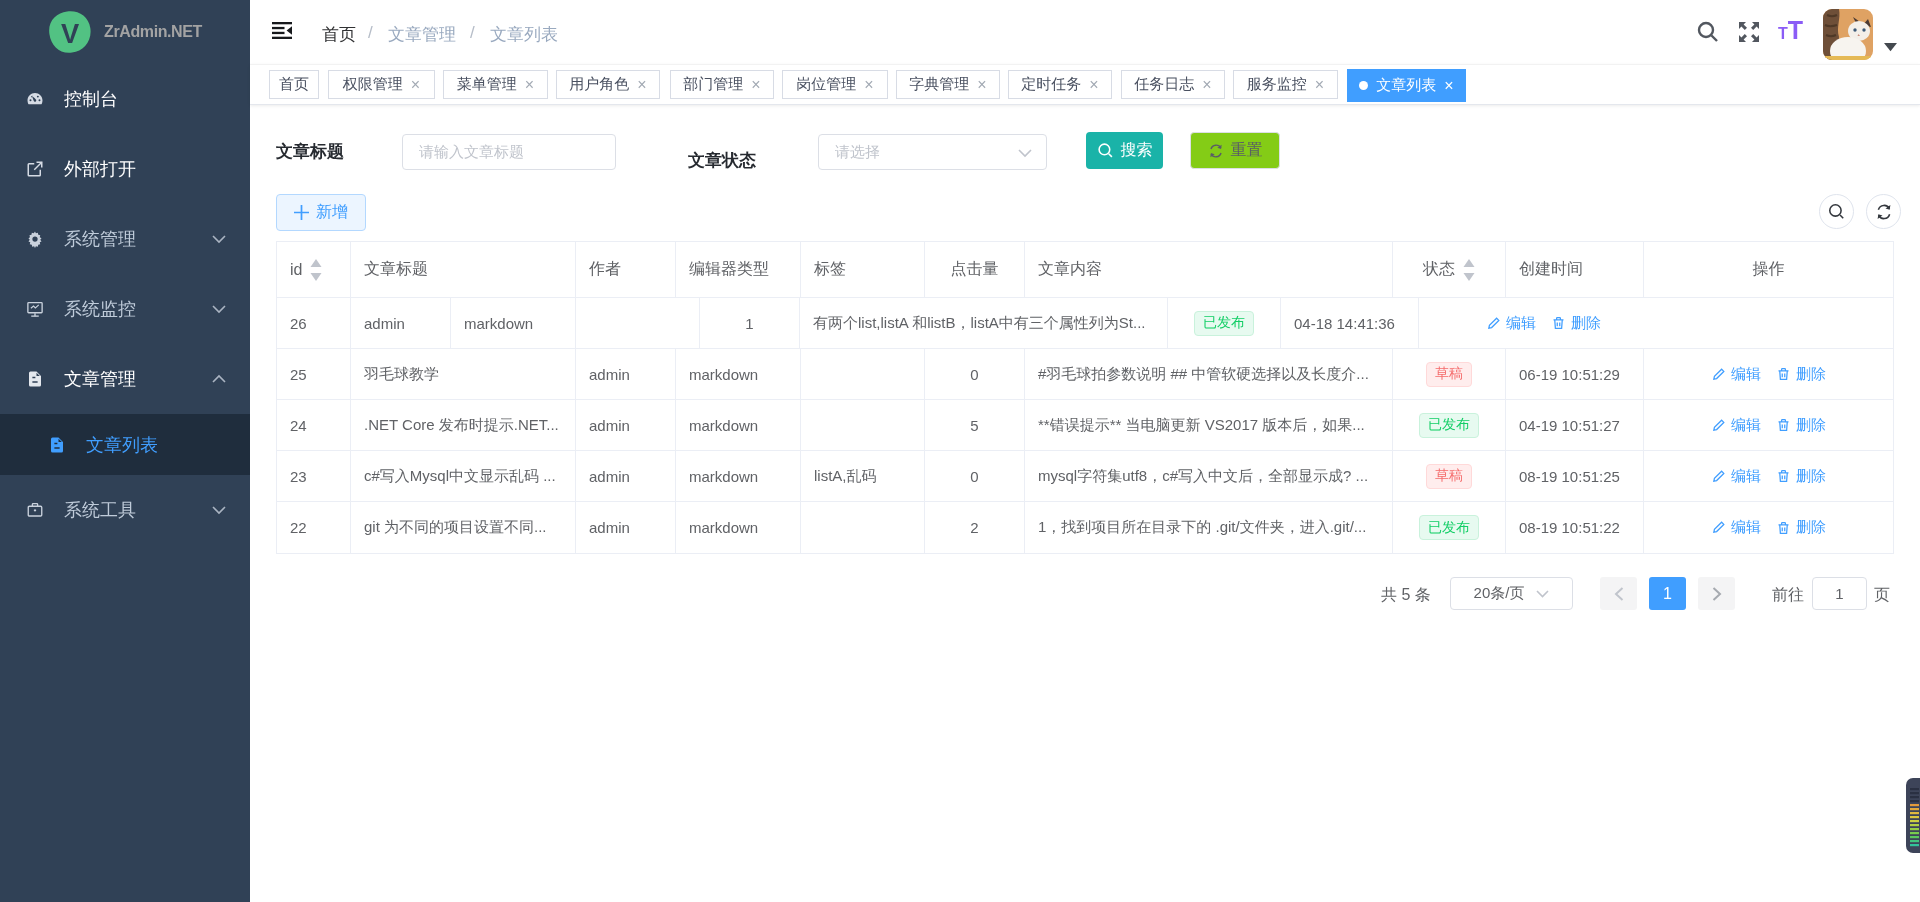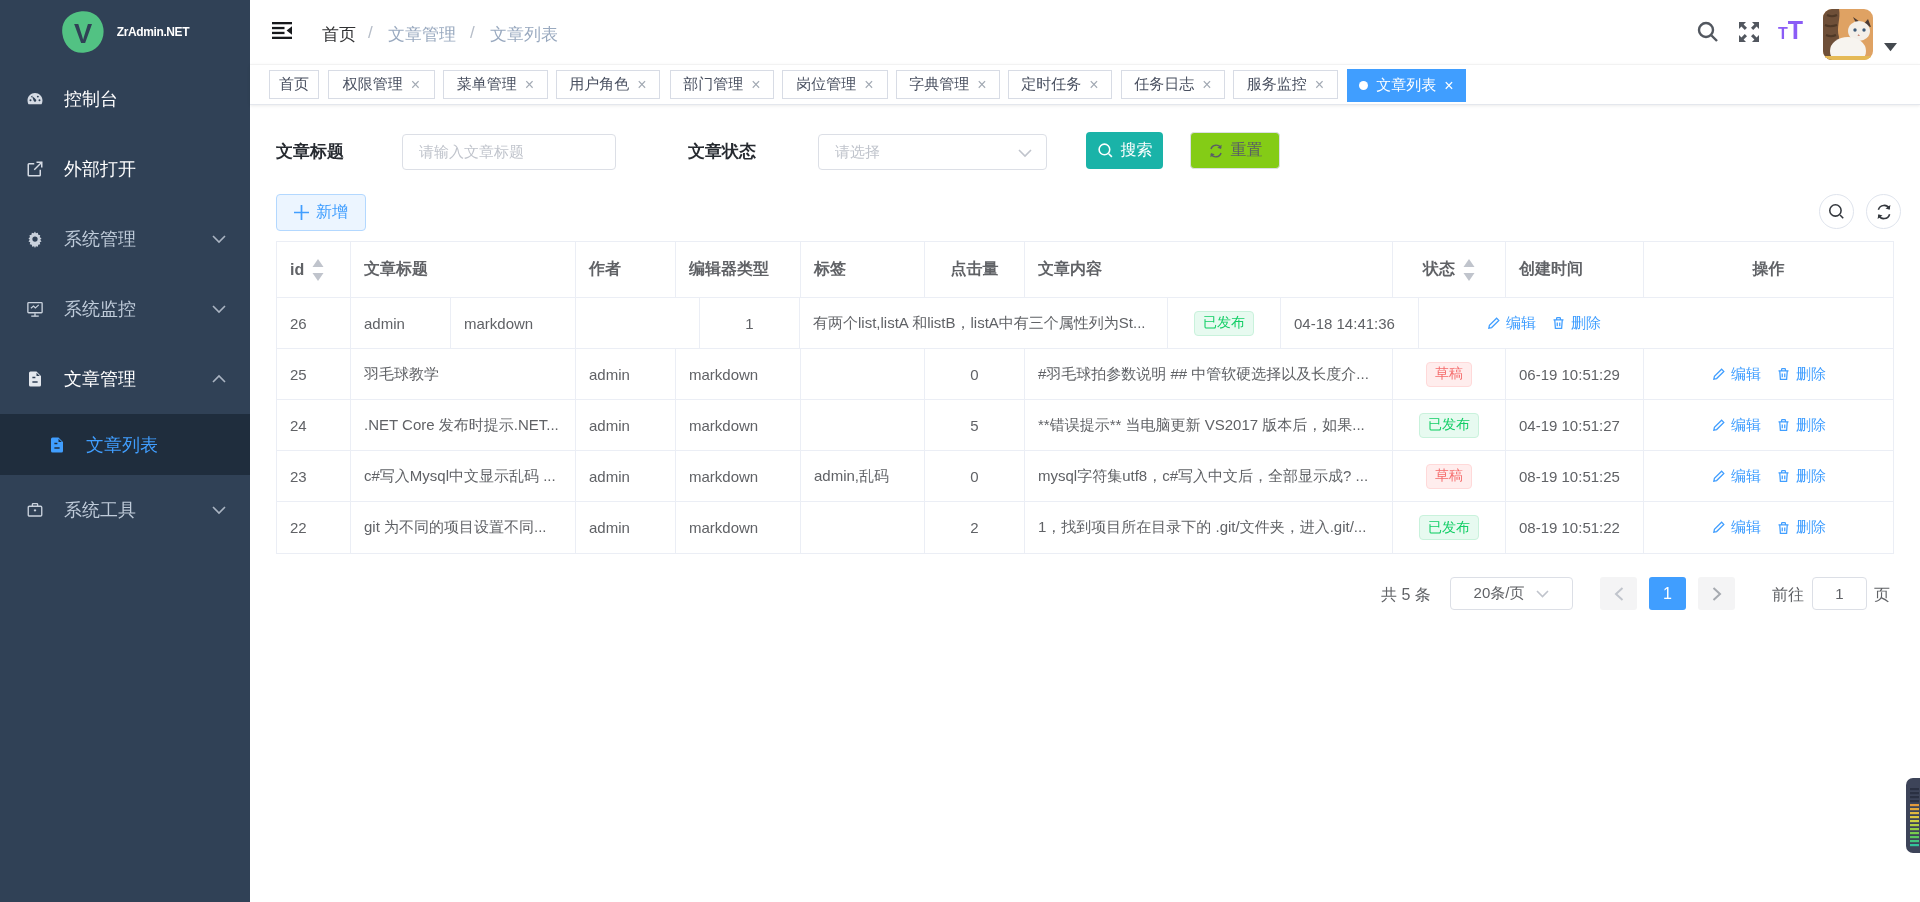--- a/index.html
+++ b/index.html
@@ -5,21 +5,21 @@
 <style>
 *{margin:0;padding:0;box-sizing:border-box;}
 html,body{width:1920px;height:902px;overflow:hidden;background:#fff;
   font-family:"Liberation Sans",sans-serif;}
 body{position:relative;}
 .abs{position:absolute;}
 svg{display:block;}
 
 .sidebar{position:absolute;left:0;top:0;width:250px;height:902px;background:#304156;}
 .logo{height:64px;display:flex;align-items:center;justify-content:center;}
-.logo-txt{color:#ffffff;font-size:12px;font-weight:bold;margin-left:12px;letter-spacing:-.4px;}
+.logo-txt{color:#a3a3a3;font-size:16px;font-weight:bold;margin-left:12px;letter-spacing:-.4px;}
 .mi{height:70px;display:flex;align-items:center;padding-left:26px;position:relative;}
 .mi .mic{width:18px;height:18px;margin-right:20px;flex:none;}
 .mi .mtx{font-size:18px;color:#fff;}
 .mi .mtx.dim{color:#bfcbd9;}
 .mi .arrow{position:absolute;right:24px;top:50%;margin-top:-5px;}
 .sub{height:61px;background:#1f2d3d;display:flex;align-items:center;padding-left:48px;}
 .sub .mtx{font-size:18px;color:#409eff;}
 .sub .mic{width:18px;height:18px;margin-right:20px;}
 
 .navbar{position:absolute;left:250px;top:0;right:0;height:64px;background:#fff;}
@@ -39,21 +39,21 @@
   font-size:15px;color:#c0c4cc;display:flex;align-items:center;padding-left:16px;}
 .btn{position:absolute;height:37px;border-radius:4px;font-size:16px;display:flex;
   align-items:center;justify-content:center;}
 
 .tbl{position:absolute;left:276px;top:241px;width:1618px;border:1px solid #ebeef5;font-size:15px;}
 .trow{display:flex;border-bottom:1px solid #ebeef5;background:#fff;}
 .trow:last-child{border-bottom:none;text-align:center;}
 .td{flex:none;display:flex;align-items:center;padding:0 13px;color:#606266;
   border-right:1px solid #ebeef5;overflow:hidden;white-space:nowrap;}
 .td:last-child{border-right:none;}
-.th{height:56px;color:#909399;font-weight:bold;font-size:16px;}
+.th{height:56px;color:#909399;font-weight:normal;font-size:16px;}
 .tr{height:51px;}
 .cen{justify-content:center;}
 .pill{height:25px;border-radius:4px;font-size:14px;display:flex;align-items:center;padding:0 8px;}
 .pill.g{background:#e7faf0;border:1px solid #c9f2dc;color:#13ce66;}
 .pill.r{background:#ffeded;border:1px solid #ffd9d9;color:#f56c6c;}
 .lnk{color:#409eff;display:flex;align-items:center;font-size:15px;}
 
 .pg{position:absolute;font-size:16px;color:#606266;}
 </style>
 </head>
@@ -190,21 +190,21 @@
   <div class="tag" style="left:532px;width:106px;">岗位管理<span class="x">×</span></div>
   <div class="tag" style="left:646px;width:104px;">字典管理<span class="x">×</span></div>
   <div class="tag" style="left:758px;width:104px;">定时任务<span class="x">×</span></div>
   <div class="tag" style="left:871px;width:104px;">任务日志<span class="x">×</span></div>
   <div class="tag" style="left:983px;width:105px;">服务监控<span class="x">×</span></div>
   <div class="tag active" style="left:1097px;width:119px;"><span class="dot"></span>文章列表<span class="x">×</span></div>
 </div>
 
 <span class="flabel" style="left:276px;top:140px;">文章标题</span>
 <div class="inp" style="left:402px;top:134px;width:214px;">请输入文章标题</div>
-<span class="flabel" style="left:688px;top:140px;">文章状态</span>
+<span class="flabel" style="left:688px;top:149px;">文章状态</span>
 <div class="inp" style="left:818px;top:134px;width:229px;">请选择
   <svg class="abs" style="right:14px;top:14px;" width="14" height="9" viewBox="0 0 14 9">
       <path d="M1 1 l6 6 6-6" stroke="#c0c4cc" stroke-width="1.6" fill="none"></path>
     </svg>
 </div>
 <div class="btn" style="left:1086px;top:132px;width:77px;background:#1ab3a8;color:#fff;">
   <svg width="17" height="17" viewBox="0 0 24 24" fill="none" stroke="#fff" stroke-width="2.2" style="margin-right:7px;">
     <circle cx="10.5" cy="10.5" r="7.5"></circle>
       <path d="M16.5 16.5 L21 21"></path>
   </svg>搜索
@@ -325,21 +325,21 @@
             <path d="M6 7 l1 13.5 h10 L18 7"></path>
             <path d="M10 11 v6 M14 11 v6"></path>
           </svg>删除</span>
       </div>
   </div>
   <div class="trow tr">
     <div class="td" style="width:74px;">23</div>
     <div class="td" style="width:225px;">c#写入Mysql中文显示乱码&nbsp;...</div>
     <div class="td" style="width:100px;">admin</div>
     <div class="td" style="width:125px;">markdown</div>
-    <div class="td" style="width:124px;">admin,乱码</div>
+    <div class="td" style="width:124px;">listA,乱码</div>
     <div class="td cen" style="width:100px;">0</div>
     <div class="td" style="width:368px;">mysql字符集utf8，c#写入中文后，全部显示成? ...</div>
     <div class="td cen" style="width:113px;">
         <span class="pill r">草稿</span>
       </div>
     <div class="td" style="width:138px;">08-19 10:51:25</div>
     <div class="td cen" style="width:249px;">
         <span class="lnk"><svg width="15" height="15" viewBox="0 0 24 24" fill="none" stroke="#409eff" stroke-width="2" style="margin-right:5px;">
             <path d="M17 3.5 l3.5 3.5 L9 18.5 4.5 19.5 5.5 15 Z"></path>
           </svg>编辑</span>

